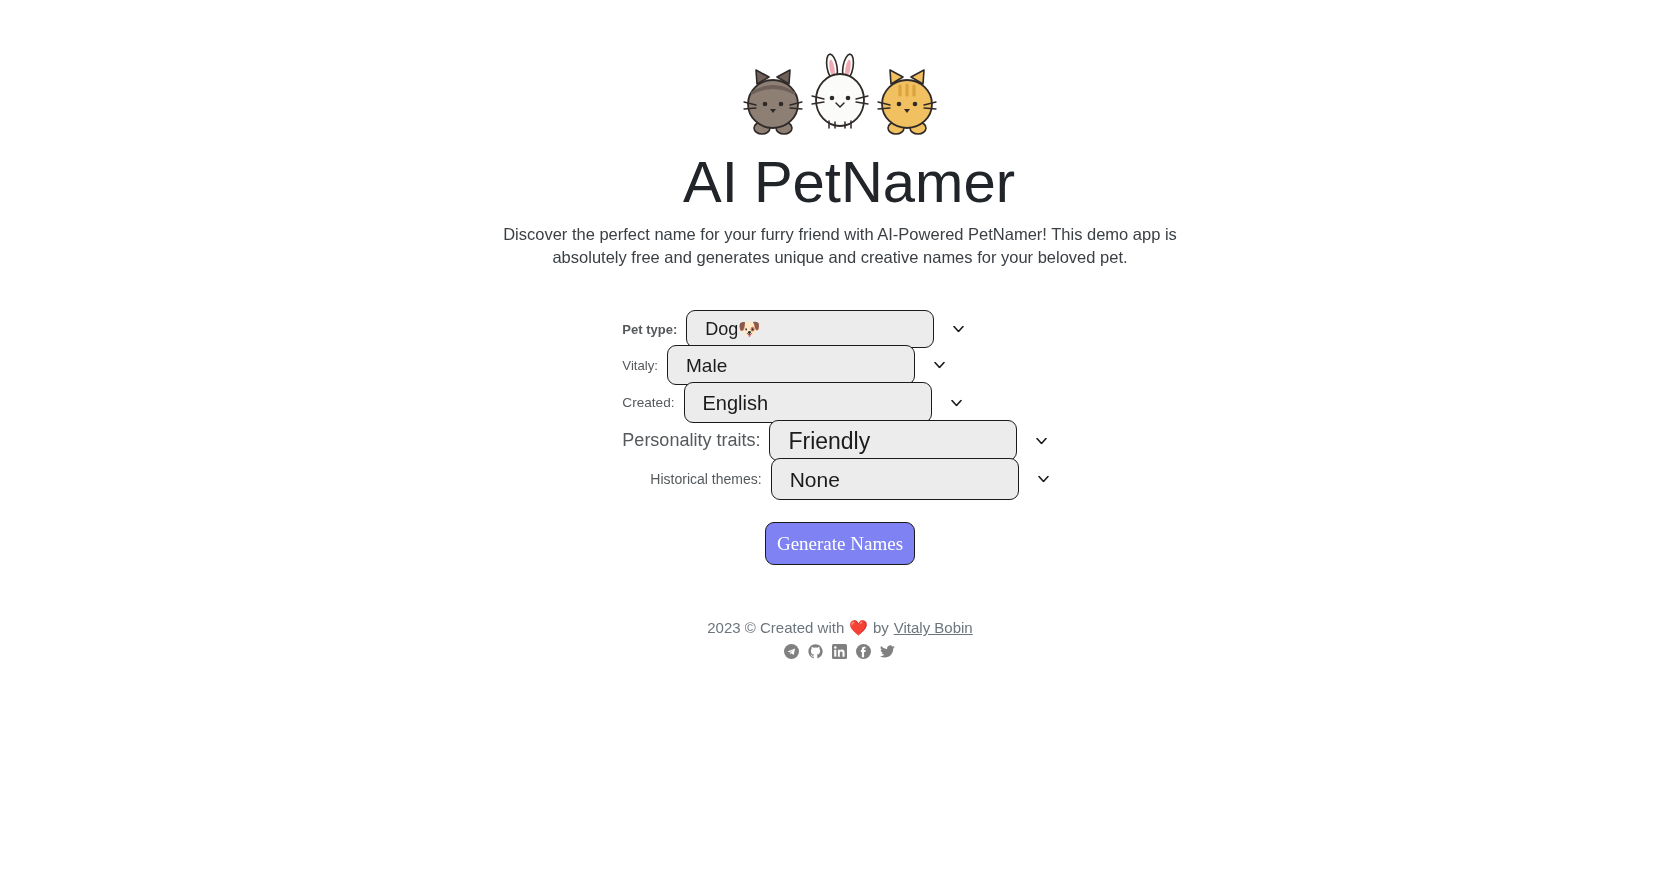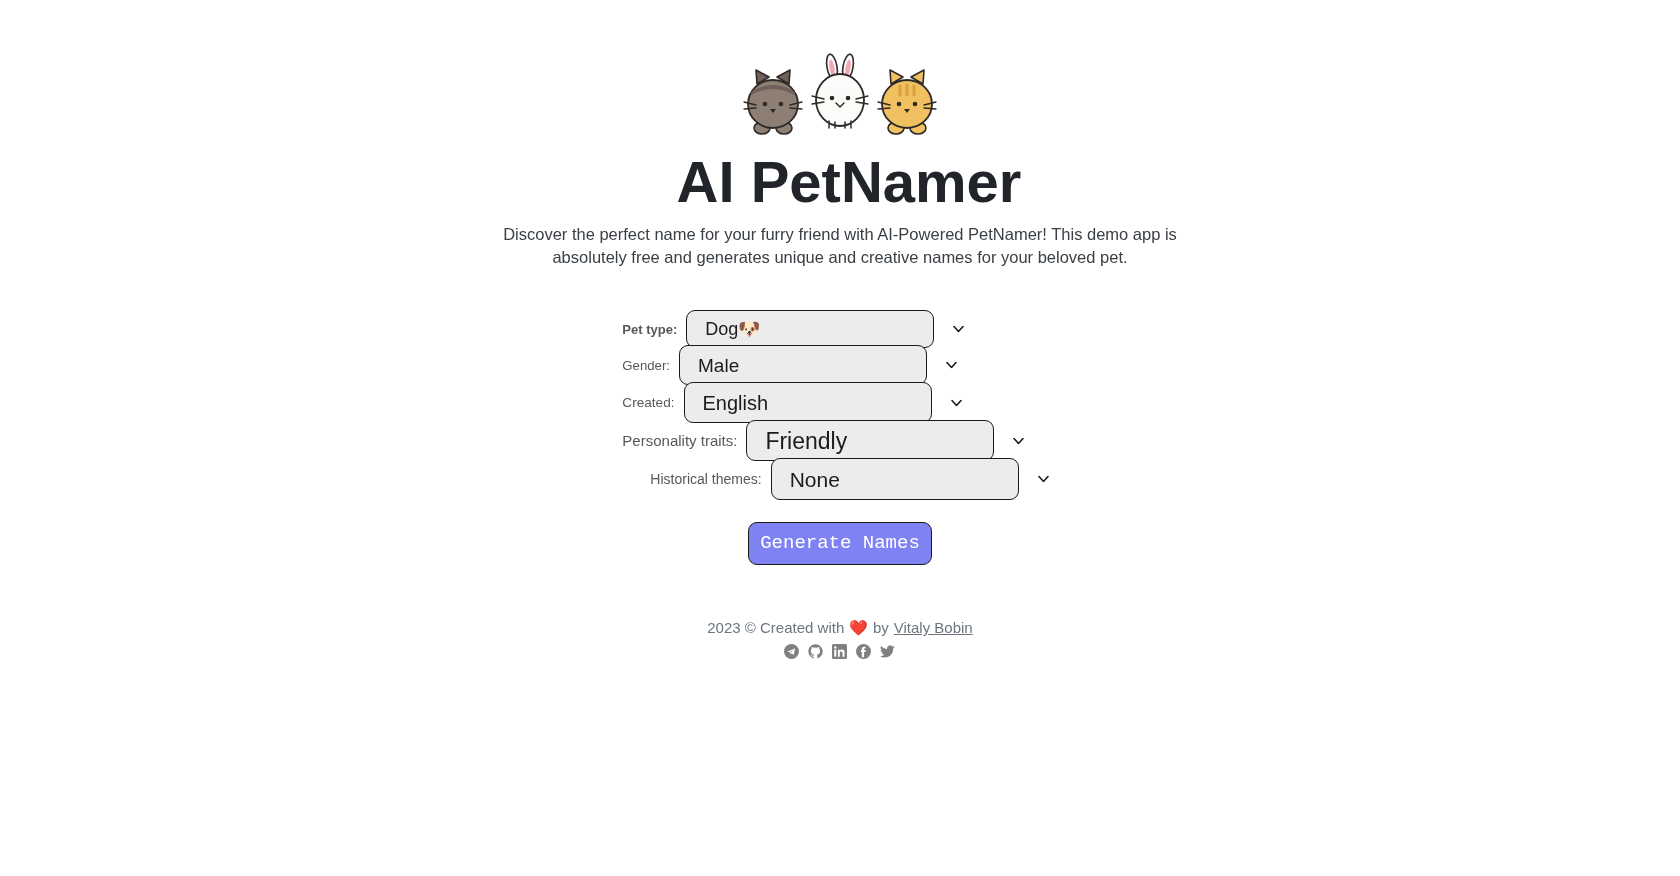--- a/index.html
+++ b/index.html
@@ -26,21 +26,21 @@
   
   .logo {
     width: 200px;
     height: 88px;
     display: block;
   }
 
   
   .app-title {
     font-size: 58px;
-    font-weight: 700;
+    font-weight: 400;
     color: #212529;
     margin: 14px 0 0 18px;
     letter-spacing: 0px;
     line-height: 1.05;
   }
 
   
   .description {
     width: 740px;
     text-align: center;
@@ -100,21 +100,21 @@
   .r1 select.form-select { height: 40px; font-size: 19px;   border-radius: 9px; }
   .r2 select.form-select { height: 40px; font-size: 19.5px; border-radius: 9px; }
   .r3 select.form-select { height: 41px; font-size: 20px;   border-radius: 9px; }
   .r4 select.form-select { height: 41px; font-size: 23px; border-radius: 9px; }
   .r5 select.form-select { height: 42px; font-size: 21px;   border-radius: 9px; }
 
   .r0 .form-label { font-size: 13px; font-weight: bold; }
   .r1 .form-label { font-size: 13.2px; }
   .r2 .form-label { font-size: 13.4px; }
   .r3 .form-label { font-size: 13.6px; }
-  .r4 .form-label { font-size: 15px; text-align: right; }
+  .r4 .form-label { font-size: 18px; text-align: right; }
   .r5 .form-label { font-size: 14px; padding-left: 28px; }
 
   .chevron {
     position: absolute;
     right: 9px;
     top: 50%;
     transform: translateY(-50%);
     pointer-events: none;
     width: 11px;
     height: 7px;
@@ -122,21 +122,21 @@
   }
 
   
   .generate-btn {
     margin-top: 22px;
     align-self: center;
     background: #7f82f2;
     border: 1.6px solid #1b1b1b;
     border-radius: 9px;
     color: #ffffff;
-    font-family: Liberation Mono, monospace;
+    font-family: Liberation Serif, serif;
     font-size: 19px;
     padding: 11px 11px;
     cursor: pointer;
     line-height: 1;
   }
 
   
   .footer {
     margin-top: 54px;
     display: flex;
@@ -253,21 +253,21 @@
         <select class="form-select">
           <option>Dog🐶</option>
         </select>
         <svg class="chevron" viewBox="0 0 11 7">
           <path d="M1 1 L5.5 6 L10 1" fill="none" stroke="#1b1b1b" stroke-width="1.6" stroke-linecap="round" stroke-linejoin="round"></path>
         </svg>
       </span>
     </div>
 
     <div class="form-row r1">
-      <span class="form-label">Gender:</span>
+      <span class="form-label">Vitaly:</span>
       <span class="select-wrap">
         <select class="form-select">
           <option>Male</option>
         </select>
         <svg class="chevron" viewBox="0 0 11 7">
           <path d="M1 1 L5.5 6 L10 1" fill="none" stroke="#1b1b1b" stroke-width="1.6" stroke-linecap="round" stroke-linejoin="round"></path>
         </svg>
       </span>
     </div>
 

